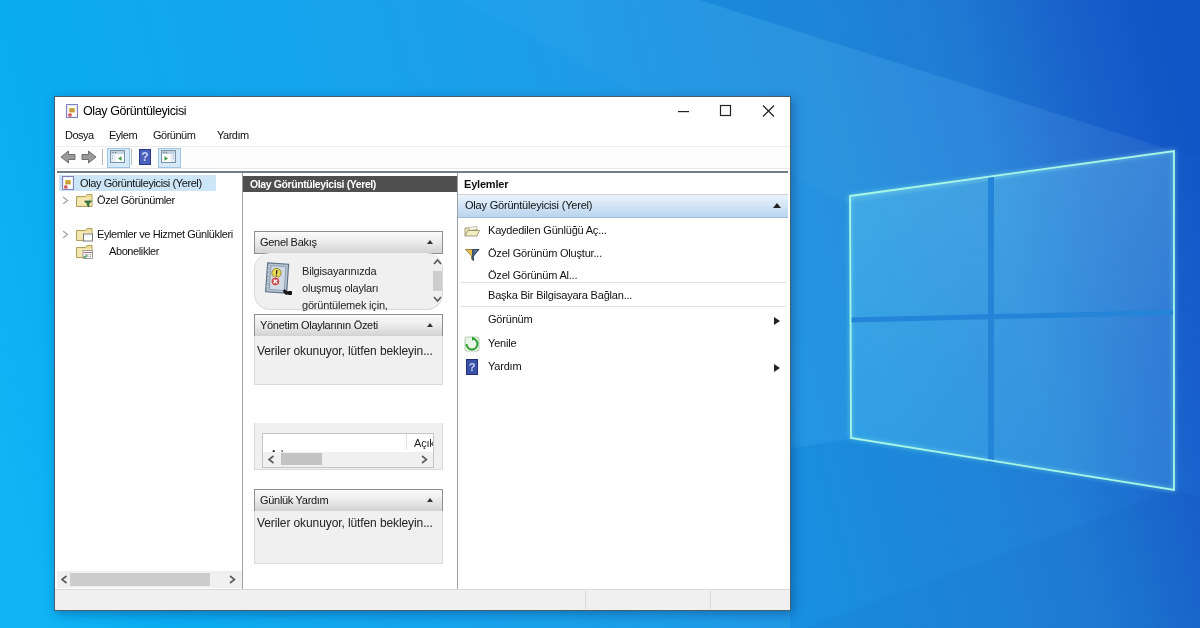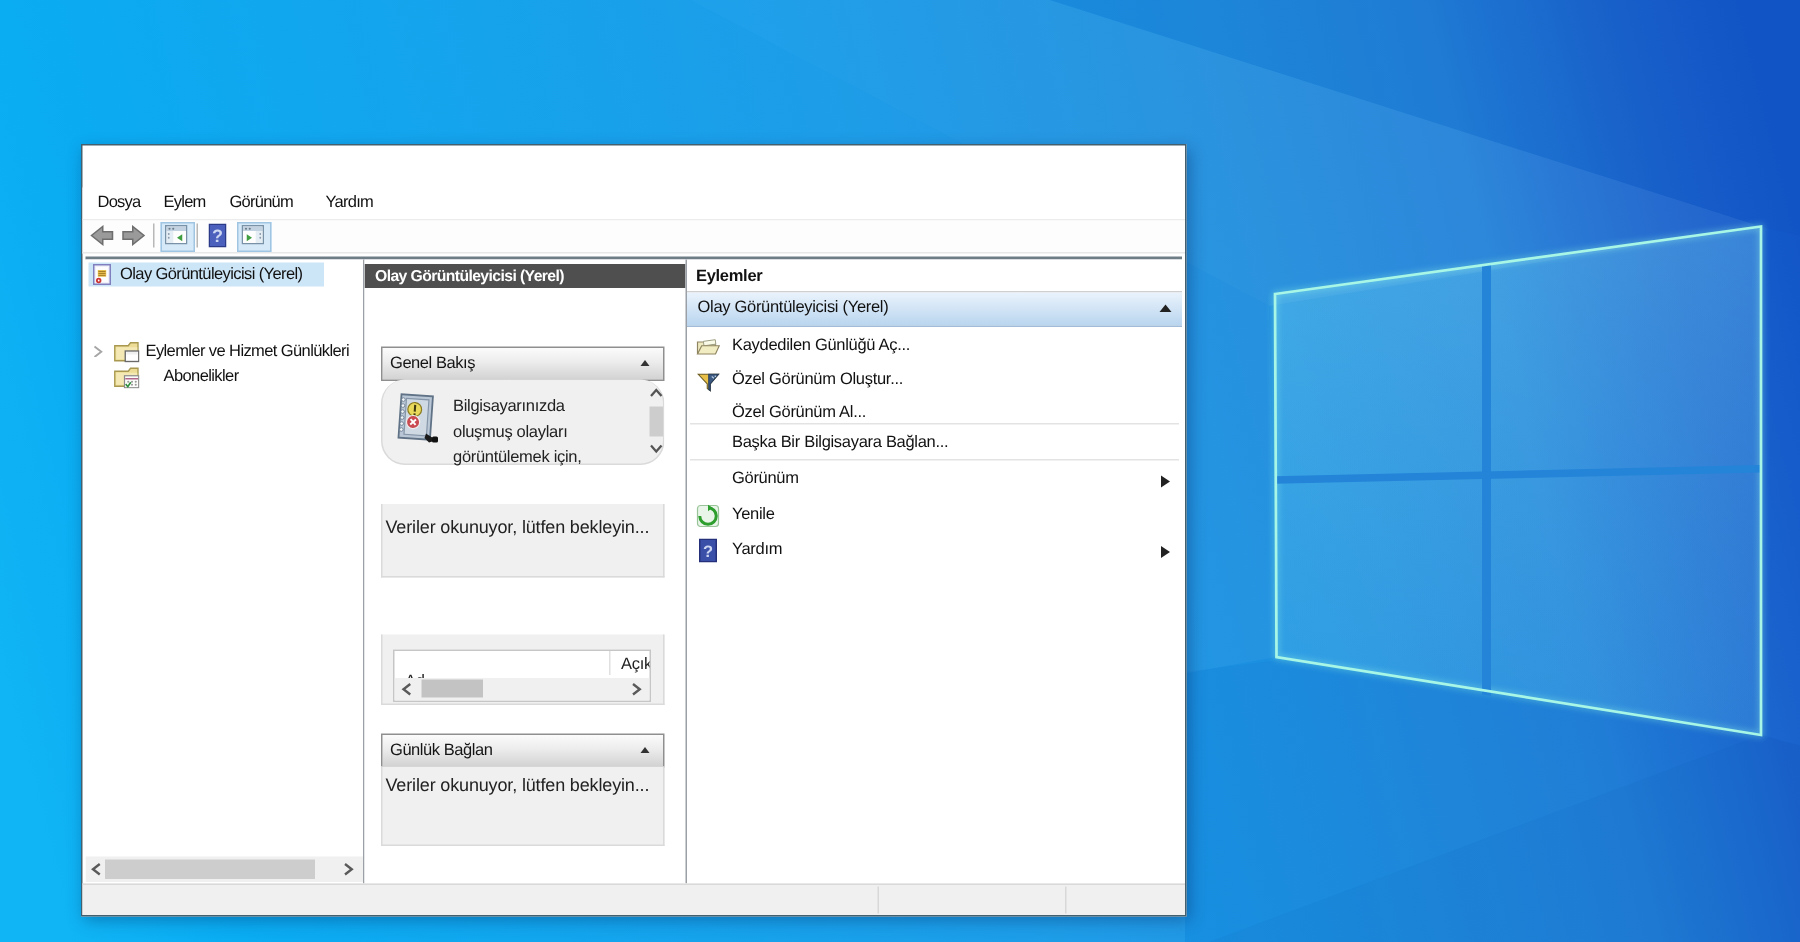--- a/index.html
+++ b/index.html
@@ -93,20 +93,40 @@
   <g>
     <polygon points="850,196 1174,151 1174,490 851,438" fill="none" stroke="#8df2e0" stroke-width="3" opacity="0.45" filter="url(#blur2)"></polygon>
     <polygon points="850,196 1174,151 1174,490 851,438" fill="url(#pane)"></polygon>
     <polygon points="988,177 994,176 994,464 988,463" fill="#2484d8"></polygon>
     <polygon points="850,317.5 1174,310 1174,315 850,322.5" fill="#2484d8"></polygon>
     <polygon points="850,196 1174,151 1174,490 851,438" fill="none" stroke="#a8f7e6" stroke-width="1.8"></polygon>
   </g>
 </svg>
 
 <div id="win">
+  <div id="titlebar">
+    <svg id="title-ic" width="12" height="14">
+      <rect x="0.5" y="0.5" width="11" height="13" fill="#e8e8f4" stroke="#8080c0"></rect>
+      <rect x="2" y="2" width="8" height="10" fill="#fdfdfd"></rect>
+      <rect x="3.2" y="4" width="5.6" height="4.5" fill="#e8c050"></rect>
+      <path d="M3.6 5 h4.8 M3.6 6.3 h4.8 M3.6 7.6 h4.8" stroke="#a07820" stroke-width="0.6"></path>
+      <circle cx="4" cy="11" r="1.8" fill="#cc3333"></circle>
+      <circle cx="4" cy="11" r="0.6" fill="#fff"></circle>
+        </svg>
+    <div id="title-tx">Olay Görüntüleyicisi</div>
+    <svg class="capbtn" style="left:611px" width="34" height="28">
+      <rect x="12" y="14" width="11" height="1.2" fill="#222"></rect>
+        </svg>
+    <svg class="capbtn" style="left:653px" width="34" height="28">
+      <rect x="12.5" y="8.5" width="10" height="10" fill="none" stroke="#222" stroke-width="1.2"></rect>
+        </svg>
+    <svg class="capbtn" style="left:695px" width="34" height="28">
+      <path d="M13 8.5 L24 19.5 M24 8.5 L13 19.5" stroke="#222" stroke-width="1.2"></path>
+        </svg>
+  </div>
   <div id="menubar">
     <div class="mi" style="left:10px">Dosya</div>
     <div class="mi" style="left:54px">Eylem</div>
     <div class="mi" style="left:98px">Görünüm</div>
     <div class="mi" style="left:162px">Yardım</div>
   </div>
   <div id="toolbar">
     <svg class="abs" style="left:5px;top:3px" width="16" height="14">
       <path d="M15 4.5 H8.5 V1 L1 7 L8.5 13 V9.5 H15 Z" fill="#9a9a9a" stroke="#6e6e6e" stroke-width="1"></path>
         </svg>
@@ -148,20 +168,32 @@
         <div class="abs" style="left:2px;top:0;width:157px;height:16px;background:#cde6f7;"></div>
         <svg class="abs" style="left:5px;top:1px" width="12" height="14">
           <rect x="0.5" y="0.5" width="11" height="13" fill="#f0f0f8" stroke="#8080c0"></rect>
           <rect x="2" y="2" width="8" height="10" fill="#fdfdfd"></rect>
           <rect x="3.2" y="4" width="5.6" height="4.5" fill="#e8c050"></rect>
           <path d="M3.6 5 h4.8 M3.6 6.3 h4.8 M3.6 7.6 h4.8" stroke="#a07820" stroke-width="0.6"></path>
           <circle cx="3.8" cy="11" r="1.8" fill="#cc3333"></circle>
           <circle cx="3.8" cy="11" r="0.6" fill="#fff"></circle>
             </svg>
         <div class="lbl" style="left:23px">Olay Görüntüleyicisi (Yerel)</div>
+      </div>
+      <div class="trow" style="top:19px">
+        <svg class="chev" style="left:4px;top:4px" width="8" height="9">
+          <path d="M2 1 L6.5 4.5 L2 8" fill="none" stroke="#a6a6a6" stroke-width="1.3"></path>
+            </svg>
+        <svg class="abs" style="left:19px;top:1px" width="17" height="15">
+          <path d="M0.5 3.5 h9 l1.5 -2 h5 v12 h-15.5 Z" fill="#ecdc96" stroke="#a89850" stroke-width="0.9"></path>
+          <path d="M1.5 4.5 h14 v8 h-14 Z" fill="#f4e9b4"></path>
+          <path d="M8.5 8 h7 l-2.6 3 v3 l-1.6 -1.4 v-1.6 Z" fill="#3f7f46" stroke="#1e4a24" stroke-width="0.6"></path>
+          <path d="M13.2 7.2 l1.6 1.2 M14.8 6.6 l1.4 1.2" stroke="#5aa060" stroke-width="0.9"></path>
+            </svg>
+        <div class="lbl" style="left:40px">Özel Görünümler</div>
       </div>
       <div class="trow" style="top:53px">
         <svg class="chev" style="left:4px;top:4px" width="8" height="9">
           <path d="M2 1 L6.5 4.5 L2 8" fill="none" stroke="#a6a6a6" stroke-width="1.3"></path>
             </svg>
         <svg class="abs" style="left:19px;top:1px" width="17" height="15">
           <path d="M0.5 3.5 h9 l1.5 -2 h5 v12 h-15.5 Z" fill="#ecdc96" stroke="#a89850" stroke-width="0.9"></path>
           <path d="M1.5 4.5 h14 v8 h-14 Z" fill="#f4e9b4"></path>
           <rect x="7.5" y="7" width="9" height="7" fill="#fefefe" stroke="#6a6a6a" stroke-width="0.9"></rect>
           <rect x="8.2" y="7.7" width="7.6" height="1.6" fill="#f0f0f0"></rect>
@@ -225,20 +257,24 @@
         <div class="abs" style="left:47px;top:10px;font-size:11px;letter-spacing:-0.2px;color:#222;line-height:17px;">Bilgisayarınızda<br>oluşmuş olayları<br>görüntülemek için,</div>
         <svg class="abs" style="left:177px;top:4px" width="11" height="11">
           <path d="M2 7 L5.5 3 L9 7" fill="none" stroke="#555" stroke-width="1.5"></path>
             </svg>
         <div class="abs" style="left:178px;top:18px;width:9px;height:20px;background:#cdcdcd;"></div>
         <svg class="abs" style="left:177px;top:41px" width="11" height="11">
           <path d="M2 3 L5.5 7 L9 3" fill="none" stroke="#555" stroke-width="1.5"></path>
             </svg>
       </div>
 
+      <div class="sech" style="top:141px">
+            <div class="tx">Yönetim Olaylarının Özeti</div>
+            <div class="arr"></div>
+          </div>
       <div class="secb" style="top:163px;height:48px;">
         <div class="abs" style="left:2px;top:8px;font-size:12px;letter-spacing:-0.1px;color:#222;white-space:nowrap;">Veriler okunuyor, lütfen bekleyin...</div>
       </div>
 
       <div class="secb" style="top:250px;height:46px;">
         <div class="abs" style="left:7px;top:10px;width:170px;height:33px;background:#fff;border:1px solid #c6c6c6;overflow:hidden;">
           <div class="abs" style="left:7px;top:14px;font-size:11px;letter-spacing:-0.2px;color:#222;text-align:center;">Ad</div>
           <div class="abs" style="left:151px;top:3px;font-size:11px;letter-spacing:-0.2px;color:#222;">Açıklama</div>
           <div class="abs" style="left:143px;top:0;width:1px;height:16px;background:#e0e0e0;"></div>
           <div class="abs" style="left:0;top:18px;width:170px;height:15px;background:#f0f0f0;">
@@ -247,21 +283,21 @@
                 </svg>
             <div class="abs" style="left:18px;top:1px;width:41px;height:12px;background:#c3c3c3;"></div>
             <svg class="abs" style="left:157px;top:3px" width="9" height="9">
               <path d="M2 1 L6.5 4.5 L2 8" fill="none" stroke="#5a5a5a" stroke-width="1.6"></path>
                 </svg>
           </div>
         </div>
       </div>
 
       <div class="sech" style="top:316px">
-            <div class="tx">Günlük Bağlan</div>
+            <div class="tx">Günlük Yardım</div>
             <div class="arr"></div>
           </div>
       <div class="secb" style="top:338px;height:52px;">
         <div class="abs" style="left:2px;top:5px;font-size:12px;letter-spacing:-0.1px;color:#222;white-space:nowrap;">Veriler okunuyor, lütfen bekleyin...</div>
       </div>
     </div>
     <div id="act">
       <div class="abs" style="left:6px;top:5px;font-size:11px;font-weight:bold;letter-spacing:-0.2px;color:#111;">Eylemler</div>
       <div class="abs" style="left:0;top:21px;width:330px;height:1px;background:#cfcfcf;"></div>
       <div class="abs" style="left:0;top:22px;width:330px;height:22px;background:linear-gradient(#eaf3fc,#b9d5ef);border-bottom:1px solid #a0bcd8;">

